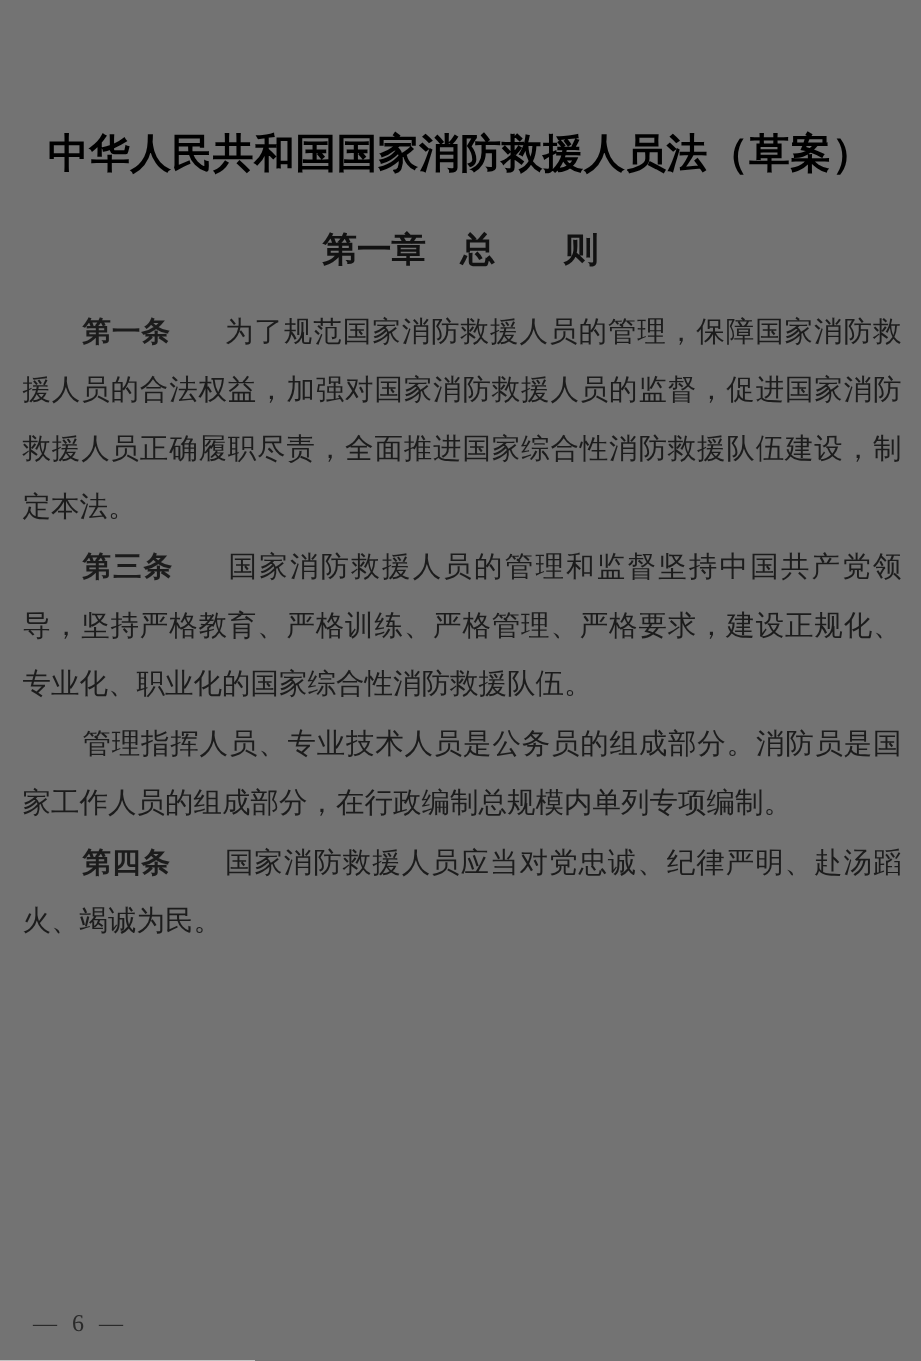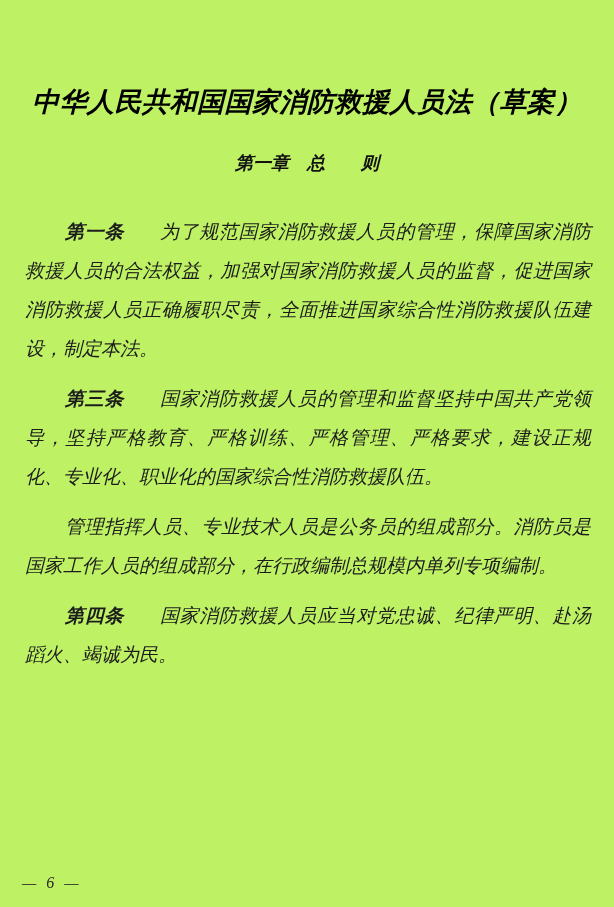--- a/index.html
+++ b/index.html
@@ -4,25 +4,24 @@
 <style>
   html, body {
     margin: 0;
     padding: 0;
     background: #ffffff;
   }
   .page {
     position: relative;
     width: 614px;
     height: 907px;
-    background: #bef264;
+    background: #737373;
     overflow: hidden;
     font-family: "Liberation Serif", serif;
     color: #1a1a1a;
-    font-style: italic;
   }
   .doc-title {
     position: absolute;
     top: 84px;
     left: 0;
     width: 100%;
     margin: 0;
     text-align: center;
     font-size: 27px;
     font-weight: bold;
@@ -30,37 +29,37 @@
     letter-spacing: 0.5px;
     white-space: nowrap;
   }
   .chapter-heading {
     position: absolute;
     top: 151px;
     left: 0;
     width: 100%;
     margin: 0;
     text-align: center;
-    font-size: 18px;
+    font-size: 23px;
     font-weight: bold;
     color: #111111;
     white-space: pre;
   }
   .body-text {
     position: absolute;
     top: 201px;
     left: 14px;
     width: 588px;
     font-size: 19px;
     line-height: 39px;
     text-align: justify;
     color: #1c1c1c;
   }
   .para {
-    margin: 11px;
+    margin: 1px;
     text-indent: 40px;
   }
   .article-label {
     font-weight: bold;
     margin-right: 36px;
   }
   .article-label:empty {
     display: none;
     margin-right: 0;
   }

